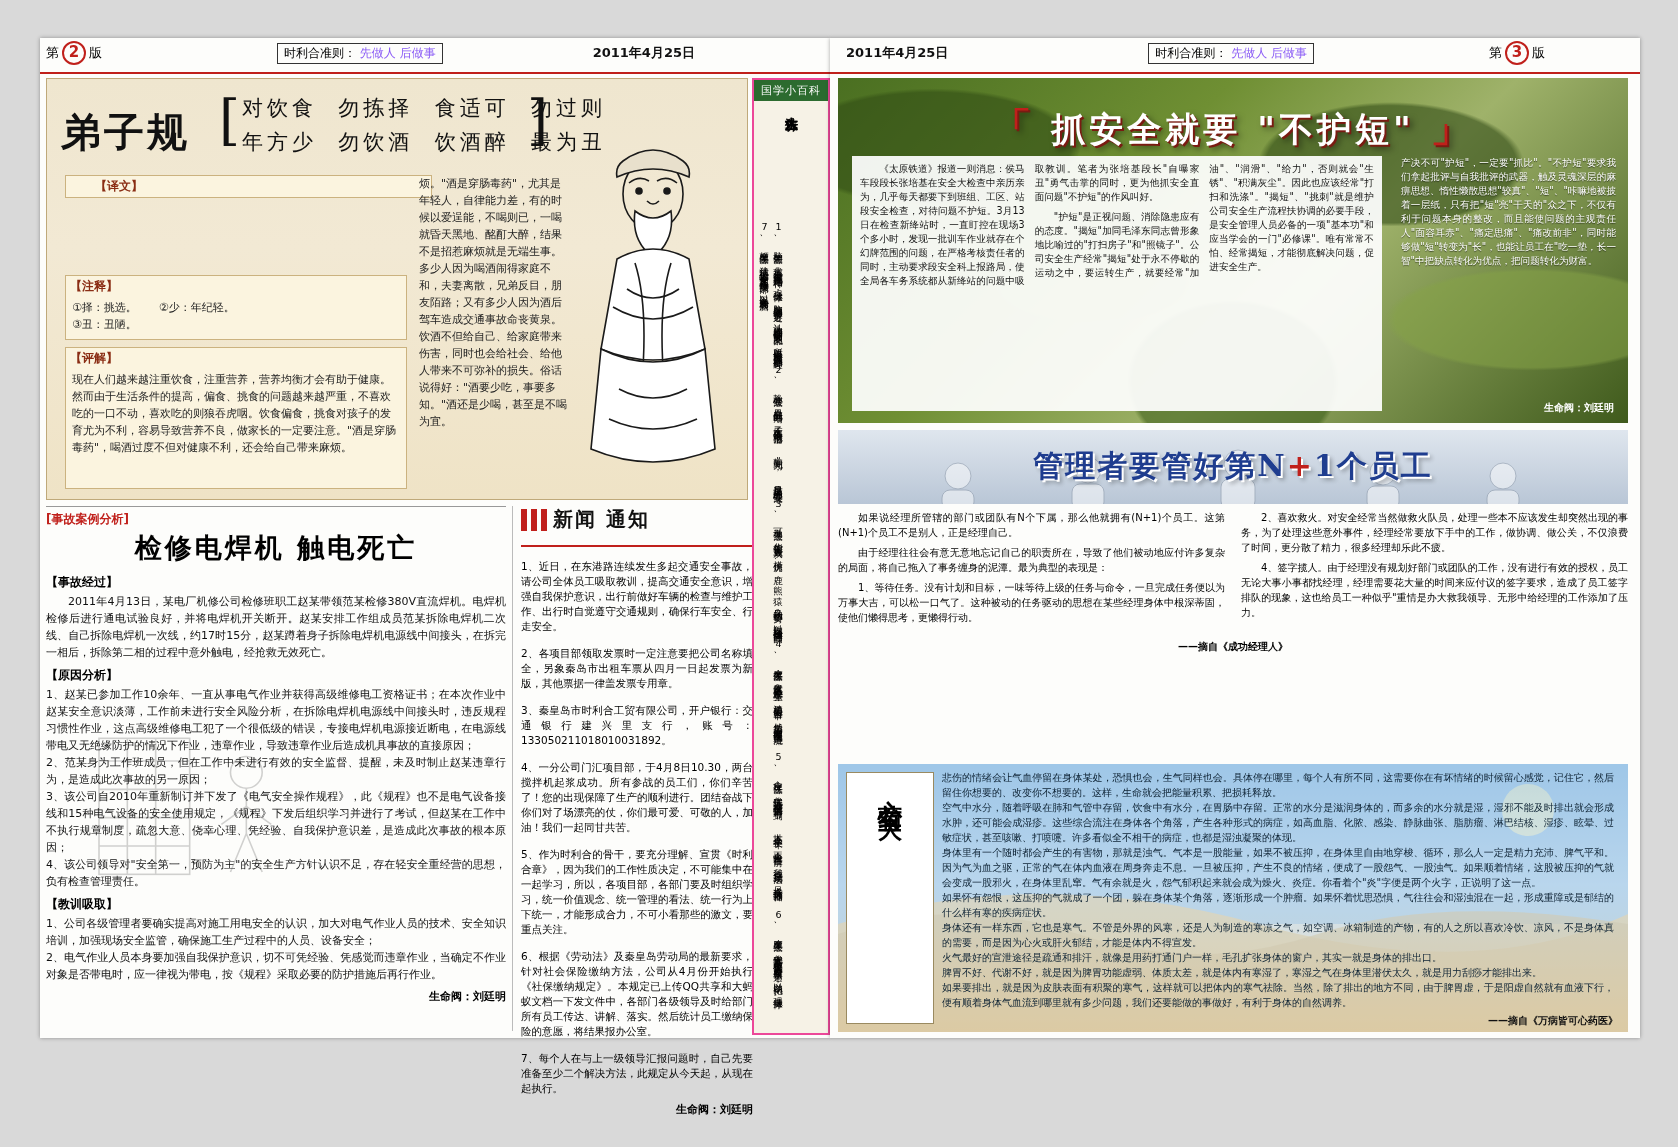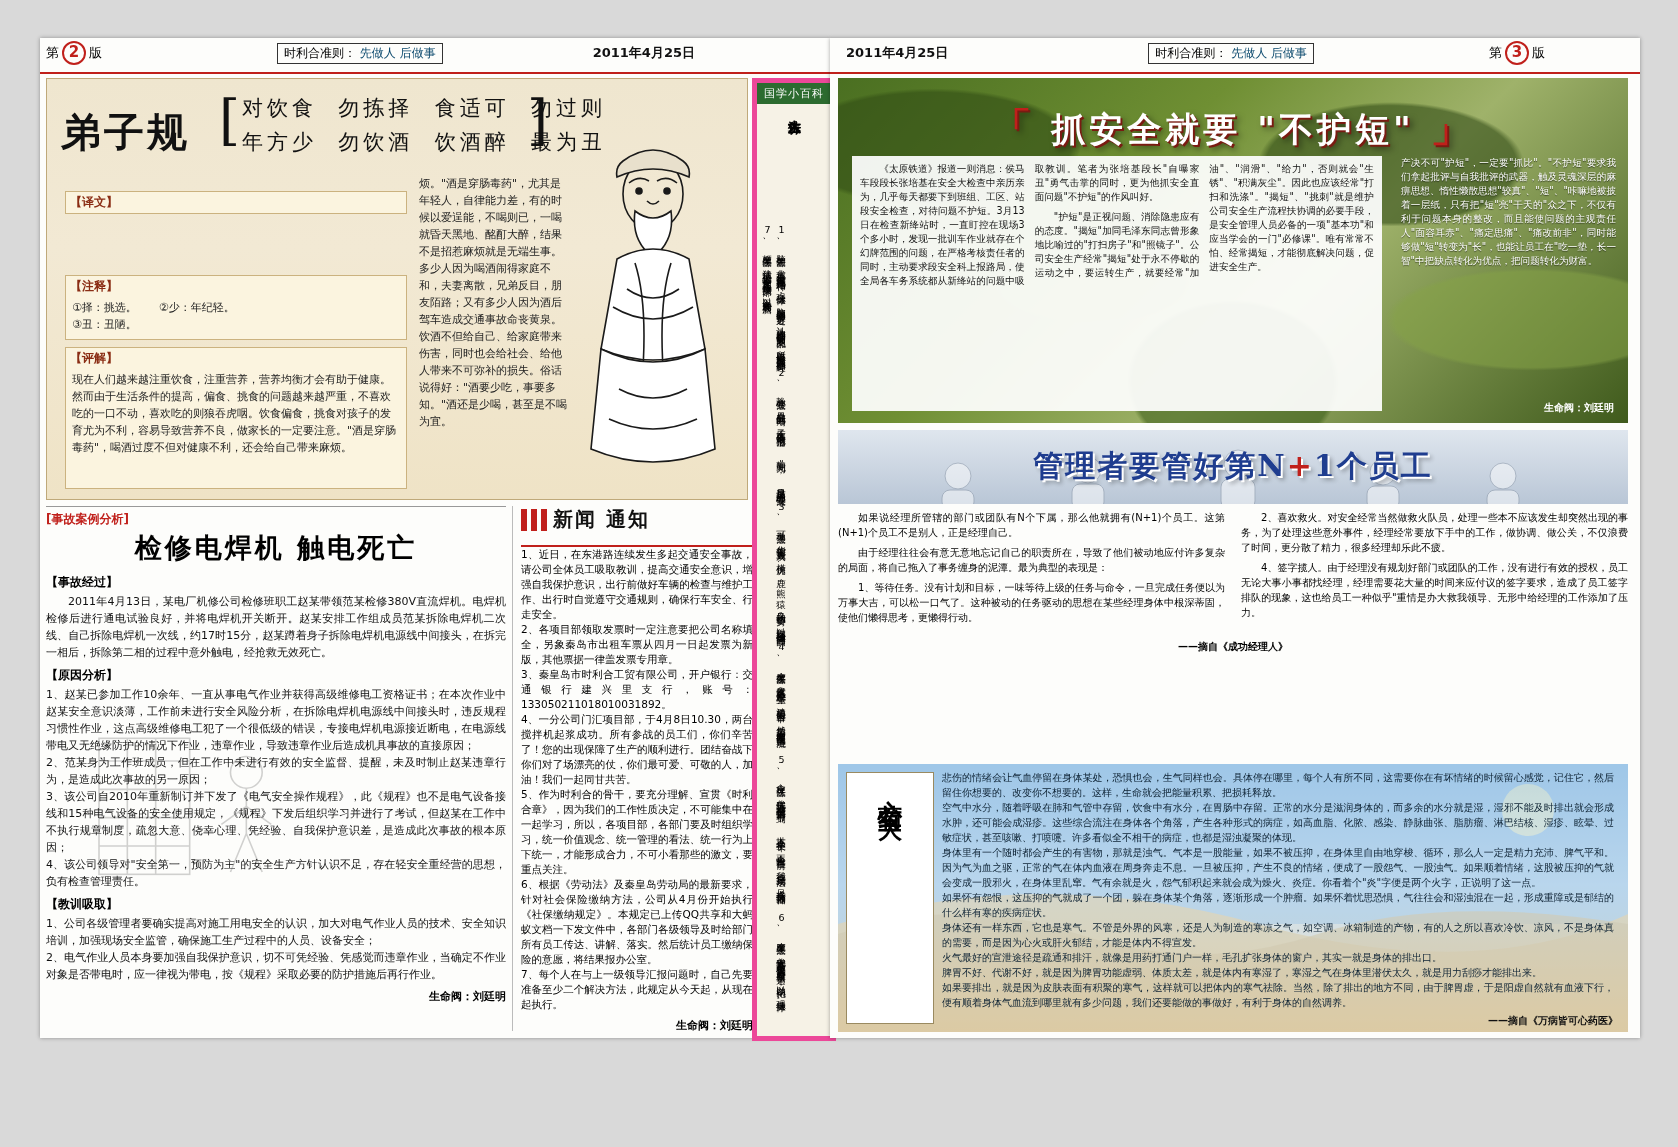--- a/index.html
+++ b/index.html
@@ -6,21 +6,21 @@
   body{width:1678px;height:1147px;background:#cfcfcf;font-family:"DejaVu Sans","Liberation Sans",sans-serif;overflow:hidden;}
   #page{position:relative;width:1678px;height:1147px;background:#d9d9d9;}
   .sheet{position:absolute;background:#fff;box-shadow:0 0 4px rgba(0,0,0,.35);}
   #left-page{left:40px;top:38px;width:790px;height:1000px;background:#fdfdfb;}
   #right-page{left:830px;top:38px;width:810px;height:1000px;background:#fdfdfb;}
 
   
   .masthead{position:absolute;left:0;top:0;width:100%;height:34px;border-bottom:2px solid #c0201b;}
   .mh-badge{display:inline-block;color:#c0201b;font-size:22px;font-weight:bold;vertical-align:-2px;}
   .mh-box{border:1px solid #333;padding:1px 6px;font-size:12px;}
-  .mh-red{color:#0c4a6e;}
+  .mh-red{color:#8b5cf6;}
   .mh-date{font-size:13px;color:#111;}
 
   .hdr-row{display:flex;align-items:center;height:30px;padding:0 6px;font-size:13px;}
 
   
   #dizigui{position:absolute;left:6px;top:40px;width:700px;height:420px;background:linear-gradient(180deg,#efe6cf 0%,#f2e9d4 40%,#efe3c6 100%);border:1px solid #bfa97a;}
   .dzg-title{position:absolute;left:14px;top:26px;font-size:40px;font-weight:bold;letter-spacing:3px;color:#111;font-family:"DejaVu Serif","Liberation Serif",serif;}
   .dzg-verse{position:absolute;left:195px;top:18px;font-size:21px;line-height:30px;color:#111;font-family:"DejaVu Serif","Liberation Serif",serif;letter-spacing:4px;white-space:pre;}
   .dzg-bracket{position:absolute;font-size:54px;color:#111;font-family:"DejaVu Serif",serif;}
   .sec{position:absolute;left:18px;width:340px;background:#fbf4df;border:1px solid #cbb27f;}
@@ -38,24 +38,24 @@
   .sub-h{font-size:12px;font-weight:bold;margin:6px 0 2px;}
   .body-t{font-size:11px;line-height:17px;text-align:justify;color:#111;}
   .sign{text-align:right;font-size:11px;font-weight:bold;margin-top:6px;}
 
   
   #news-col{position:absolute;left:472px;top:468px;width:232px;height:525px;border-left:1px solid #bbb;padding-left:8px;}
   .news-banner{display:flex;align-items:center;gap:6px;border-bottom:2px solid #c0201b;padding-bottom:12px;}
   .news-bars{display:inline-block;width:26px;height:22px;background:
      linear-gradient(90deg,#c0201b 0 6px,transparent 6px 10px,#c0201b 10px 16px,transparent 16px 20px,#c0201b 20px 26px);}
   .news-t1{font-size:20px;font-weight:bold;color:#111;letter-spacing:2px;}
-  .news-body{font-size:10.5px;line-height:15px;text-align:justify;margin-top:0;}
-
-  
-  #guoxue{position:absolute;left:712px;top:40px;width:74px;height:953px;background:#f6f2e6;border:5px solid #ec4899;}
+  .news-body{font-size:10.5px;line-height:15px;text-align:justify;margin-top:12px;}
+
+  
+  #guoxue{position:absolute;left:712px;top:40px;width:74px;height:953px;background:#f6f2e6;border:2px solid #ec4899;}
   .gx-head{background:#2c6b2f;color:#fff;font-size:11px;text-align:center;padding:3px 0;letter-spacing:1px;}
   .gx-title{writing-mode:vertical-rl;text-orientation:upright;font-size:13px;font-weight:bold;margin:6px auto 0;height:110px;}
   .gx-body{writing-mode:vertical-rl;text-orientation:upright;font-size:9.5px;line-height:14px;height:790px;margin:4px 3px;letter-spacing:1px;}
 
   
   #safety-hero{position:absolute;left:8px;top:40px;width:790px;height:345px;background:linear-gradient(135deg,#4a6f21 0%,#6f8f33 35%,#9fb26a 60%,#3f5a1c 100%);overflow:hidden;}
   .leafpat{position:absolute;inset:0;opacity:.55;background:
      radial-gradient(ellipse at 12% 20%,#2f4a14 0 14%,transparent 15%),
      radial-gradient(ellipse at 32% 60%,#7f9c3e 0 12%,transparent 13%),
      radial-gradient(ellipse at 70% 25%,#2b4512 0 16%,transparent 17%),
@@ -101,21 +101,21 @@
       </div>
     </div>
 
     <div id="dizigui">
       <div class="dzg-title">弟子规</div>
       <div class="dzg-bracket" style="left:172px;top:10px;">[</div>
       <div class="dzg-bracket" style="left:480px;top:10px;">]</div>
       <div class="dzg-verse" style="top:14px;">对饮食  勿拣择  食适可  勿过则</div>
       <div class="dzg-verse" style="top:48px;">年方少  勿饮酒  饮酒醉  最为丑</div>
 
-      <div class="sec" style="top:112px;">
+      <div class="sec" style="top:96px;padding-left:25px;">
         <div class="sec-t">【译文】</div>
       </div>
       <div class="sec" style="top:196px;">
         <div class="sec-t">【注释】</div>
         <div class="sec-b" style="white-space:pre-line;">①择：挑选。　　②少：年纪轻。
 ③丑：丑陋。</div>
       </div>
       <div class="sec" style="top:268px;height:140px;">
         <div class="sec-t">【评解】</div>
         <div class="sec-b">现在人们越来越注重饮食，注重营养，营养均衡才会有助于健康。然而由于生活条件的提高，偏食、挑食的问题越来越严重，不喜欢吃的一口不动，喜欢吃的则狼吞虎咽。饮食偏食，挑食对孩子的发育尤为不利，容易导致营养不良，做家长的一定要注意。"酒是穿肠毒药"，喝酒过度不但对健康不利，还会给自己带来麻烦。</div>

